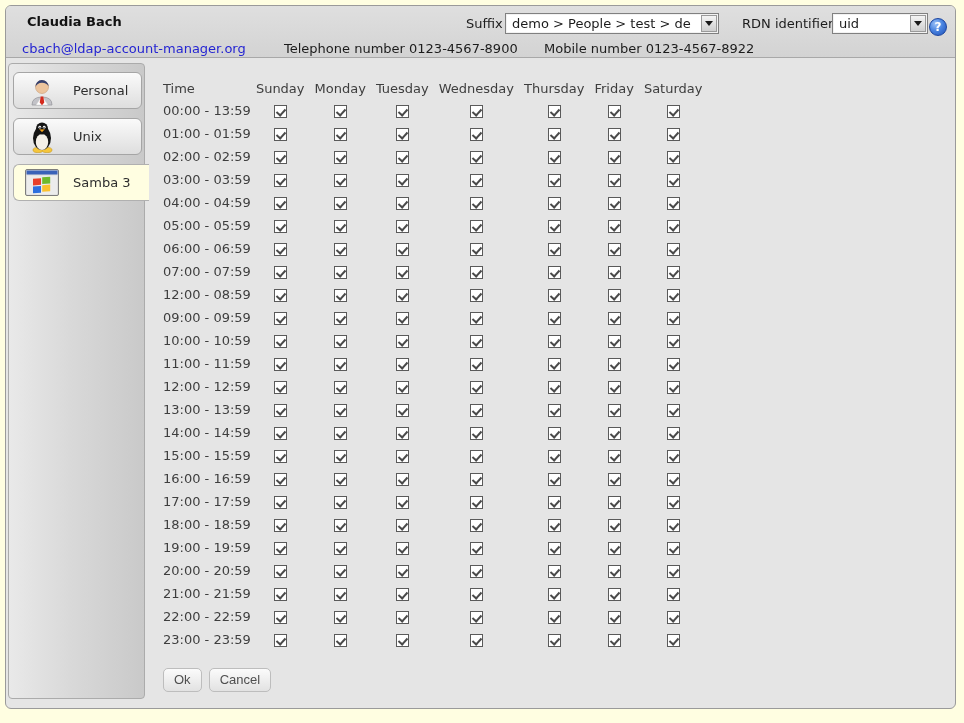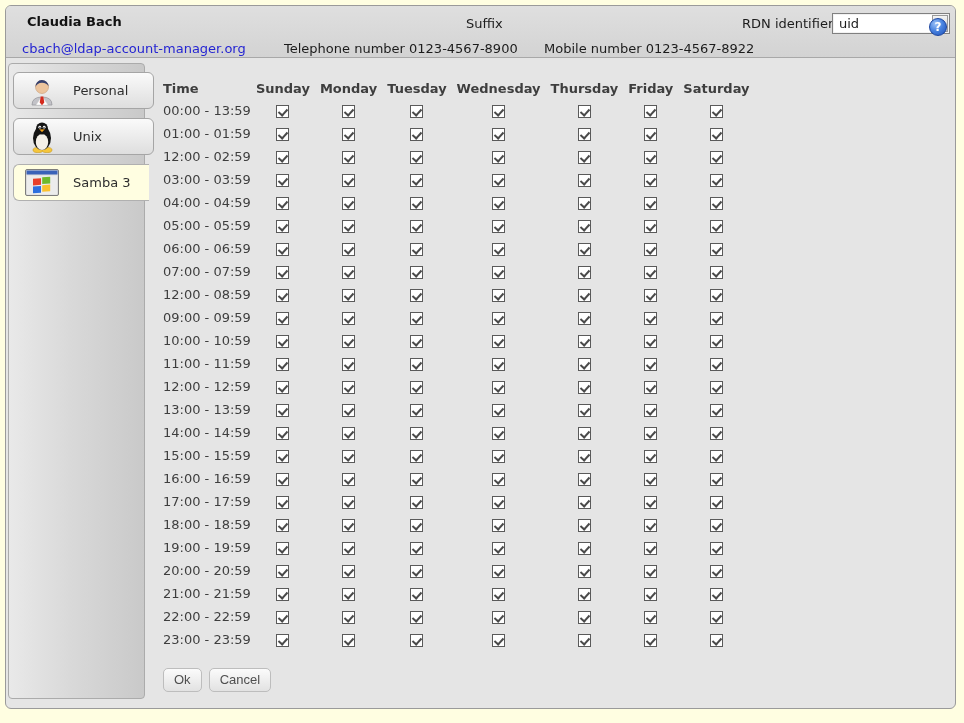--- a/index.html
+++ b/index.html
@@ -48,36 +48,36 @@
     color:#fff; font-weight:bold; font-size:12px;
     display:flex; align-items:center; justify-content:center; cursor:pointer;
   }
   
   .sidebar {
     position:absolute; left:2px; top:57px; width:137px; height:636px;
     background:linear-gradient(to right,#e9e9e9 0%,#d9d9d9 45%,#c9c9c9 100%);
     border:1px solid #ababab; border-radius:4px;
   }
   .tab {
-    position:relative; margin:9px 0 0 4px; width:141px; height:37px;
+    position:relative; margin:9px 0 0 4px; width:129px; height:37px;
     background:linear-gradient(#fafafa,#dedede);
     border:1px solid #a5a5a5; border-radius:6px;
     display:flex; align-items:center; padding-left:11px; gap:14px;
     cursor:pointer; color:#2e2e2e;
   }
   .tab:first-child { margin-top:8px; }
   .tab.active {
     width:136px; background:#fffee1; border-right:none;
     border-radius:6px 0 0 6px; z-index:3; border-color:#b0b0b0;
   }
   .tab .ticon { width:34px; height:32px; display:flex; align-items:center; justify-content:center; }
   
   .schedule { position:absolute; left:157px; top:71px; }
   table { border-collapse:collapse; }
-  th { font-weight:bold; text-align:center; height:22px; padding:0 5px; vertical-align:middle; color:#3e3e3e; }
+  th { font-weight:normal; text-align:center; height:22px; padding:0 5px; vertical-align:middle; color:#3e3e3e; }
   th.time-h { text-align:left; padding:0; }
   td { height:23px; text-align:center; padding:0 5px; vertical-align:middle; }
   td.time-cell { text-align:left; padding:0; width:81px; white-space:nowrap; }
   input[type=checkbox] {
     -webkit-appearance:none; appearance:none; width:13px; height:13px;
     background:#fff; border:1px solid #5a5a5a; position:relative;
     margin:0; vertical-align:middle; cursor:pointer; display:inline-block;
   }
   input[type=checkbox]:checked::after {
     content:""; position:absolute; left:3px; top:1px; width:4px; height:7px;
@@ -95,23 +95,29 @@
 </style>
 </head>
 <body>
 
 <div class="window">
 
   <div class="headerbar">
     <span class="hb-name">Claudia Bach</span>
 
     <span class="hb-label" style="left:460px;">Suffix</span>
+    <div class="fake-select" style="left:499px; width:214px;">
+      <span class="fs-text">demo &gt; People &gt; test &gt; de</span>
+      <span class="fs-btn">
+          <span class="fs-arrow"></span>
+        </span>
+    </div>
 
     <span class="hb-label" style="left:736px;">RDN identifier</span>
-    <div class="fake-select" style="left:826px; width:118px;">
+    <div class="fake-select" style="left:826px; width:96px;">
       <span class="fs-text">uid</span>
       <span class="fs-btn">
           <span class="fs-arrow"></span>
         </span>
     </div>
 
     <span class="help-ball">?</span>
 
     <a class="hb-row2 hb-email" style="left:16px;">cbach@ldap-account-manager.org</a>
     <span class="hb-row2" style="left:278px;"><span>Telephone number</span> <span>0123-4567-8900</span></span>
@@ -199,21 +205,21 @@
             <td class="time-cell">01:00 - 01:59</td>
             <td><input type="checkbox" checked="" style=""></td>
             <td><input type="checkbox" checked="" style=""></td>
             <td><input type="checkbox" checked="" style=""></td>
             <td><input type="checkbox" checked="" style=""></td>
             <td><input type="checkbox" checked="" style=""></td>
             <td><input type="checkbox" checked="" style=""></td>
             <td><input type="checkbox" checked="" style=""></td>
           </tr>
           <tr>
-            <td class="time-cell">12:00 - 02:59</td>
+            <td class="time-cell">02:00 - 02:59</td>
             <td><input type="checkbox" checked="" style=""></td>
             <td><input type="checkbox" checked="" style=""></td>
             <td><input type="checkbox" checked="" style=""></td>
             <td><input type="checkbox" checked="" style=""></td>
             <td><input type="checkbox" checked="" style=""></td>
             <td><input type="checkbox" checked="" style=""></td>
             <td><input type="checkbox" checked="" style=""></td>
           </tr>
           <tr>
             <td class="time-cell">03:00 - 03:59</td>

